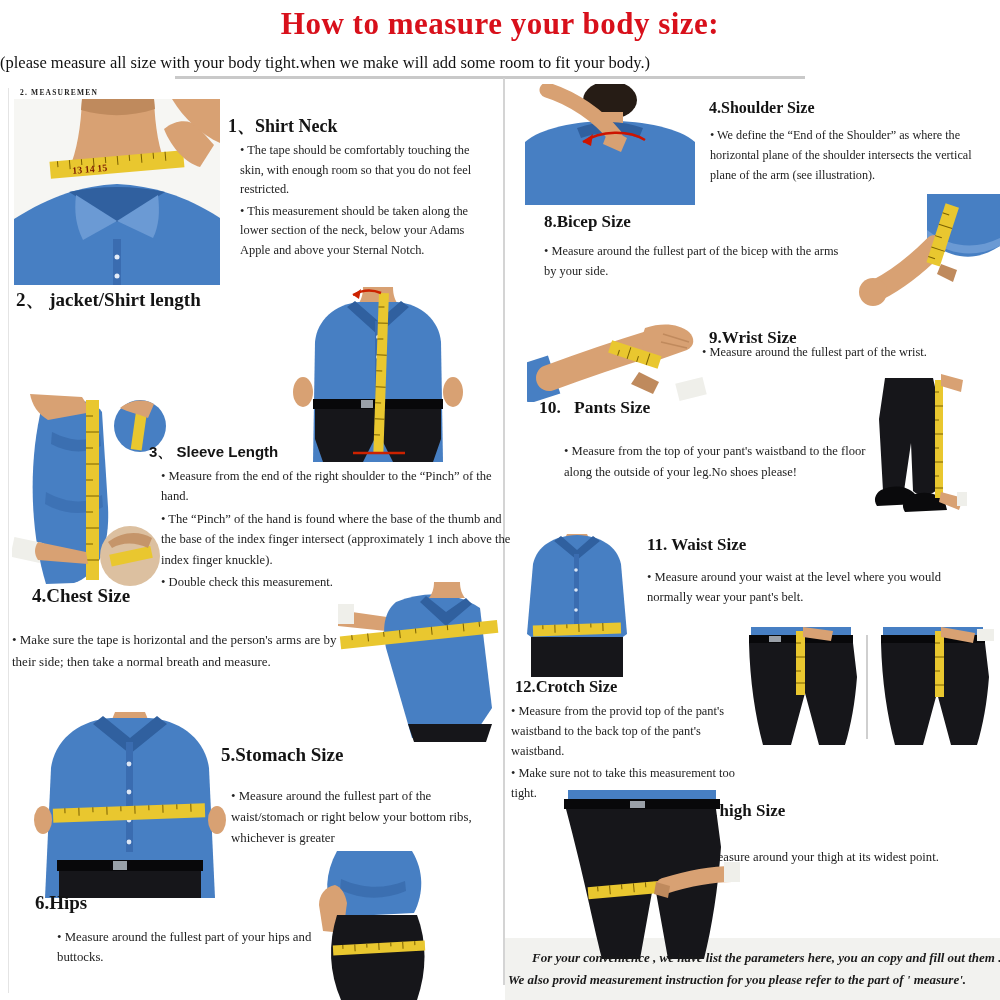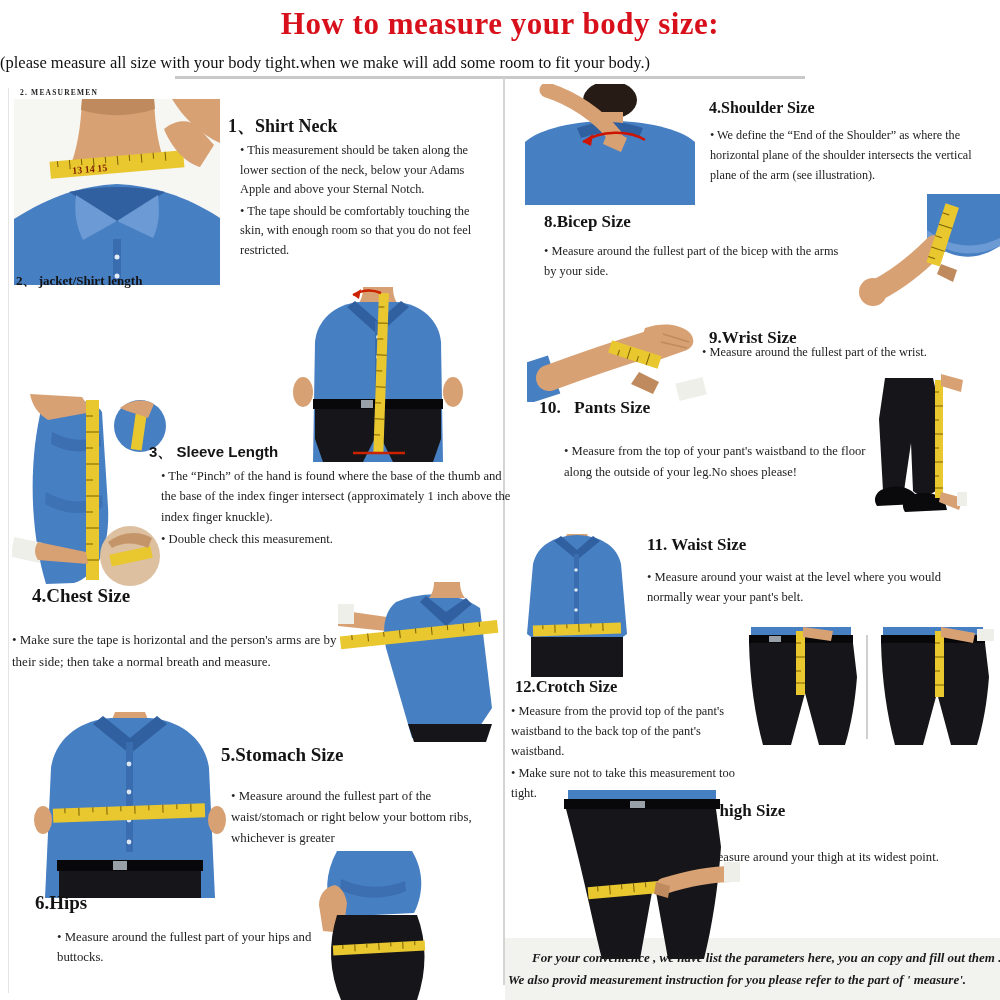--- a/index.html
+++ b/index.html
@@ -66,25 +66,25 @@
           <line x1="152" y1="57" x2="152" y2="66"></line>
       </g>
       <text x="58" y="71" font-size="10" font-weight="bold" fill="#7c1d04">13 14 15</text>
     </g>
     <path class="skin" d="M150,30 c12,-10 26,-10 34,-2 l16,18 -14,22 c-14,-4 -28,-18 -36,-38 z"></path>
     <path class="skin" d="M158,0 h48 v44 c-18,-8 -36,-24 -48,-44 z"></path>
   </svg>
 
   <div class="abs sec-heading" style="left:228px;top:114px;font-size:18px">1、Shirt Neck</div>
   <div class="abs bullets" style="left:240px;top:141px;width:252px;font-size:12.4px;line-height:1.58">
+      <div class="bullet">• The tape should be comfortably touching the skin, with enough room so that you do not feel restricted.</div>
       <div class="bullet">• This measurement should be taken along the lower section of the neck, below your Adams Apple and above your Sternal Notch.</div>
-      <div class="bullet">• The tape should be comfortably touching the skin, with enough room so that you do not feel restricted.</div>
-    </div>
-
-  <div class="abs sec-heading" style="left:16px;top:272px;font-size:13px">2、 jacket/Shirt length</div>
+    </div>
+
+  <div class="abs sec-heading" style="left:16px;top:287px;font-size:19px">2、 jacket/Shirt length</div>
 
   <svg class="abs" style="left:12px;top:392px" width="156" height="196" viewBox="0 0 156 196">
     <path class="shirt" d="M30,14 C60,4 82,8 90,20 l6,95 c2,40 -10,68 -34,76 l-28,1 C18,140 16,70 30,14 z"></path>
     <path class="shirtd" d="M40,40 c20,10 35,10 48,2 l1,12 c-16,8 -33,7 -50,-2 z" opacity="0.5"></path>
     <path class="shirtd" d="M34,100 c22,12 40,12 56,3 l1,12 c-18,9 -38,8 -58,-3 z" opacity="0.4"></path>
     <path class="skin" d="M18,2 l52,3 10,15 -44,8 c-10,-6 -16,-15 -18,-26 z"></path>
     <g>
       <rect x="74" y="8" width="13" height="180" class="tape"></rect>
       <g stroke="#7a6000" stroke-width="1">
         <line x1="74" y1="24" x2="81" y2="24"></line>
@@ -136,20 +136,21 @@
     </g>
     <path d="M70,8 q14,-8 28,-2" stroke="#cc2200" stroke-width="2.5" fill="none"></path>
     <path d="M70,8 l8,-6 -2,10 z" fill="#cc2200"></path>
     <line x1="70" y1="166" x2="122" y2="166" stroke="#cc2200" stroke-width="2.5"></line>
     <ellipse cx="20" cy="105" rx="10" ry="15" class="skin"></ellipse>
     <ellipse cx="170" cy="105" rx="10" ry="15" class="skin"></ellipse>
   </svg>
 
   <div class="abs sec-heading sans" style="left:149px;top:443px;font-size:15px">3、 Sleeve Length</div>
   <div class="abs bullets" style="left:161px;top:466px;width:350px;font-size:12.6px;line-height:1.62">
+      <div class="bullet">• Measure from the end of the right shoulder to the “Pinch” of the hand.</div>
       <div class="bullet">• The “Pinch” of the hand is found where the base of the thumb and the base of the index finger intersect (approximately 1 inch above the index finger knuckle).</div>
       <div class="bullet">• Double check this measurement.</div>
     </div>
 
   <div class="abs sec-heading" style="left:32px;top:585px;font-size:19px">4.Chest Size</div>
   <div class="abs bullets" style="left:12px;top:629px;width:335px;font-size:13px;line-height:1.7">
       <div class="bullet">• Make sure the tape is horizontal and the person's arms are by their side; then take a normal breath and measure.</div>
     </div>
 
   <svg class="abs" style="left:338px;top:582px" width="164" height="160" viewBox="0 0 164 160">

